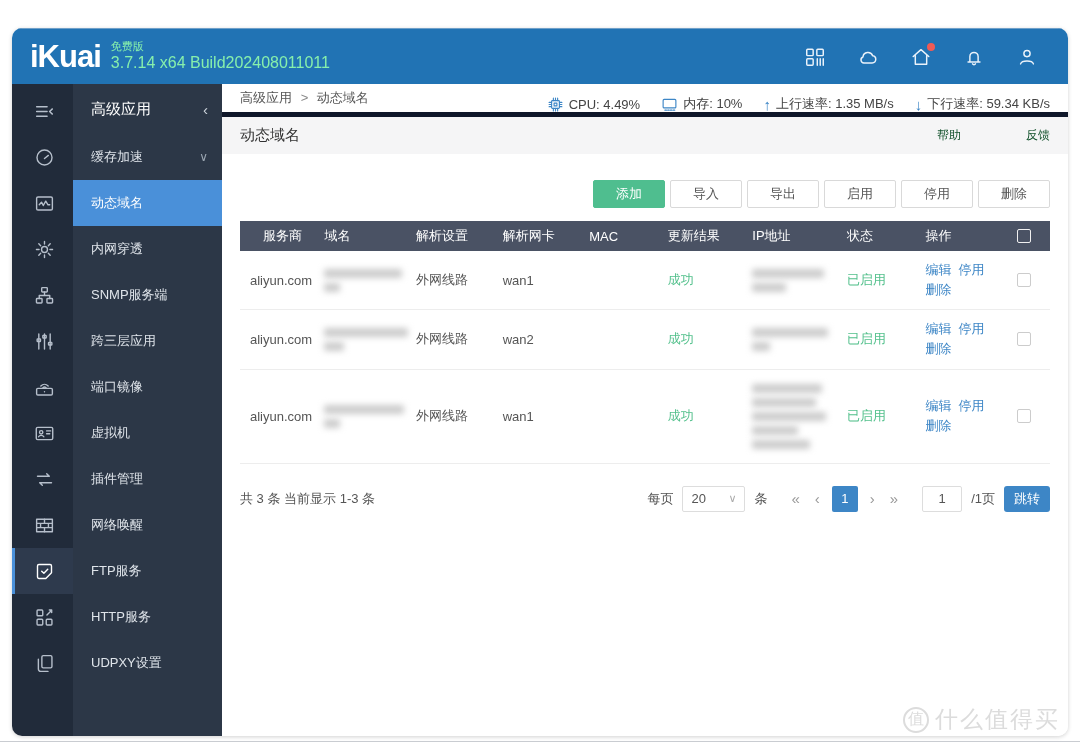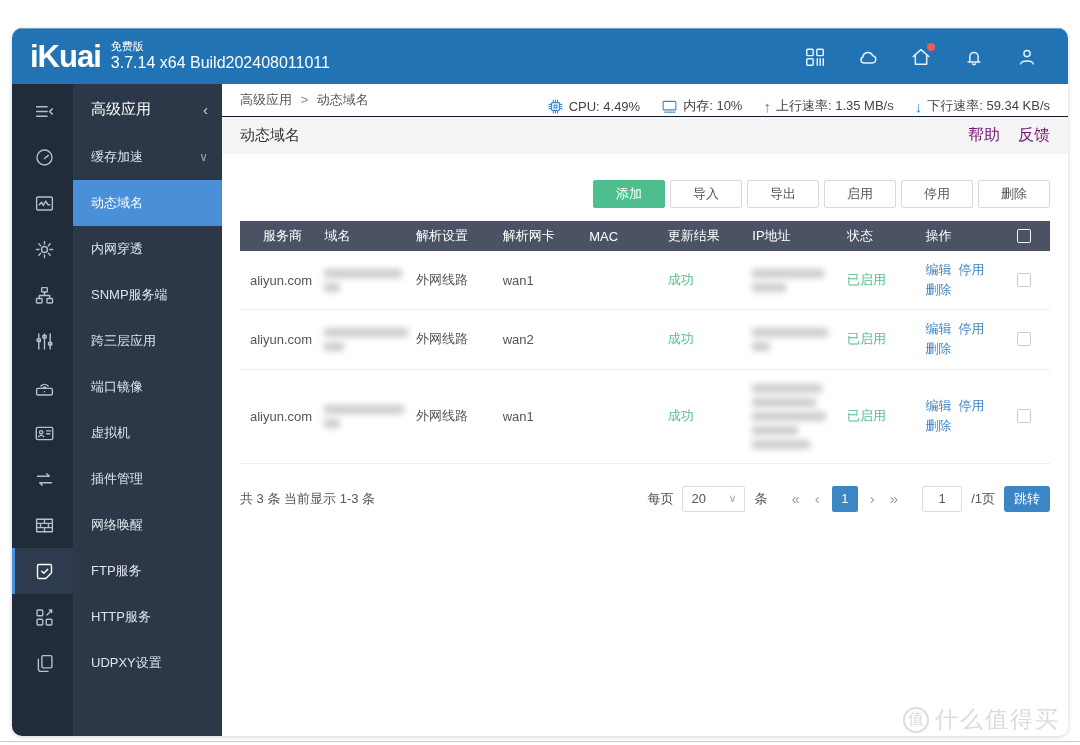--- a/index.html
+++ b/index.html
@@ -5,21 +5,21 @@
   html,body{margin:0;padding:0;}
   body{width:1080px;height:745px;position:relative;background:#fff;overflow:hidden;
        font-family:"Liberation Sans","DejaVu Sans",sans-serif;-webkit-font-smoothing:antialiased;}
   *{box-sizing:border-box;}
   #window{position:absolute;left:12px;top:28px;width:1056px;height:708px;border-radius:10px;
           overflow:hidden;background:#fff;box-shadow:0 1px 4px rgba(0,0,0,.18);}
   
   .topbar{height:56px;background:var(--topbar,#2173b4);display:flex;align-items:center;
           padding:0 30px 0 18px;border-top:1px solid #6fa0c9;}
   .logo{color:#fff;font-size:31px;font-weight:bold;letter-spacing:-1px;line-height:1;}
-  .ver{margin-left:10px;color:#ffffff;line-height:1.25;}
+  .ver{margin-left:10px;color:#86efac;line-height:1.25;}
   .ver .v1{font-size:11px;}
   .ver .v2{font-size:16px;}
   .top-icons{margin-left:auto;display:flex;align-items:center;gap:31px;}
   .top-ic{position:relative;color:#eaf2fa;cursor:pointer;display:flex;}
   .top-ic svg{width:22px;height:22px;}
   .badge-dot{position:absolute;right:-3px;top:-3px;width:8px;height:8px;border-radius:50%;background:#f05b56;}
   
   .main{display:flex;height:652px;}
   .rail{width:61px;background:#212b3a;padding-top:4px;flex-shrink:0;}
   .rail-item{height:46px;display:flex;align-items:center;justify-content:center;color:#b6bfcb;cursor:pointer;border-left:3px solid transparent;}
@@ -28,31 +28,31 @@
   .panel{width:149px;background:#2c3747;flex-shrink:0;display:flex;flex-direction:column;}
   .panel-header{height:50px;display:flex;align-items:center;color:#fff;font-size:15px;
                 padding:0 14px 0 18px;justify-content:space-between;cursor:pointer;}
   .panel-header .chev{color:#cfd6de;font-size:15px;}
   .panel-item{height:46px;display:flex;align-items:center;color:#dfe4ea;font-size:13px;
               padding:0 14px 0 18px;justify-content:space-between;cursor:pointer;}
   .panel-item.selected{background:var(--accent,#4a90d9);color:#fff;}
   .panel-item .chev{color:#9aa5b1;font-size:12px;}
   
   .content{flex:1;background:#fff;display:flex;flex-direction:column;min-width:0;}
-  .statusbar{height:33px;display:flex;align-items:center;padding:8px 18px;border-bottom:1px solid #0f172a;flex-shrink:0;}
+  .statusbar{height:33px;display:flex;align-items:center;padding:8px 18px;border-bottom:5px solid #0f172a;flex-shrink:0;}
   .crumb{font-size:13px;color:#555;}
   .crumb .sep{margin:0 5px;color:#888;}
   .stats{margin-left:auto;display:flex;align-items:center;gap:21px;}
   .stat{display:flex;align-items:center;gap:5px;font-size:13px;color:#444;margin-top:12px;}
   .stat svg{width:17px;height:17px;color:var(--blue,#3d86c6);}
   .stat .arrow{color:var(--blue,#3d86c6);font-size:15px;line-height:1;}
   .titlebar{height:37px;background:#f5f5f6;display:flex;align-items:center;padding:0 18px;flex-shrink:0;}
   .page-title{font-size:15px;color:#333;}
   .title-links{margin-left:auto;display:flex;gap:18px;}
-  .title-links span{font-size:16px;color:#701a75;cursor:pointer;}
+  .title-links span{font-size:12px;color:#14532d;cursor:pointer;margin-left:47px;}
   .inner{padding:0 18px;flex:1;position:relative;}
   .toolbar{margin-top:26px;display:flex;justify-content:flex-end;gap:5px;text-align:center;}
   .btn{min-width:72px;height:28px;border:1px solid #d9d9d9;background:#fff;color:#555;
        font-size:13px;border-radius:2px;display:flex;align-items:center;justify-content:center;cursor:pointer;}
   .btn.primary{background:var(--green,#4fbe8f);border-color:var(--green,#4fbe8f);color:#fff;}
   
   table{width:100%;border-collapse:collapse;table-layout:fixed;margin-top:13px;}
   thead th{background:#4a5264;color:#fff;font-size:13px;font-weight:normal;height:30px;
            text-align:left;padding:0 8px;white-space:nowrap;}
   thead th:first-child{padding-left:23px;}

